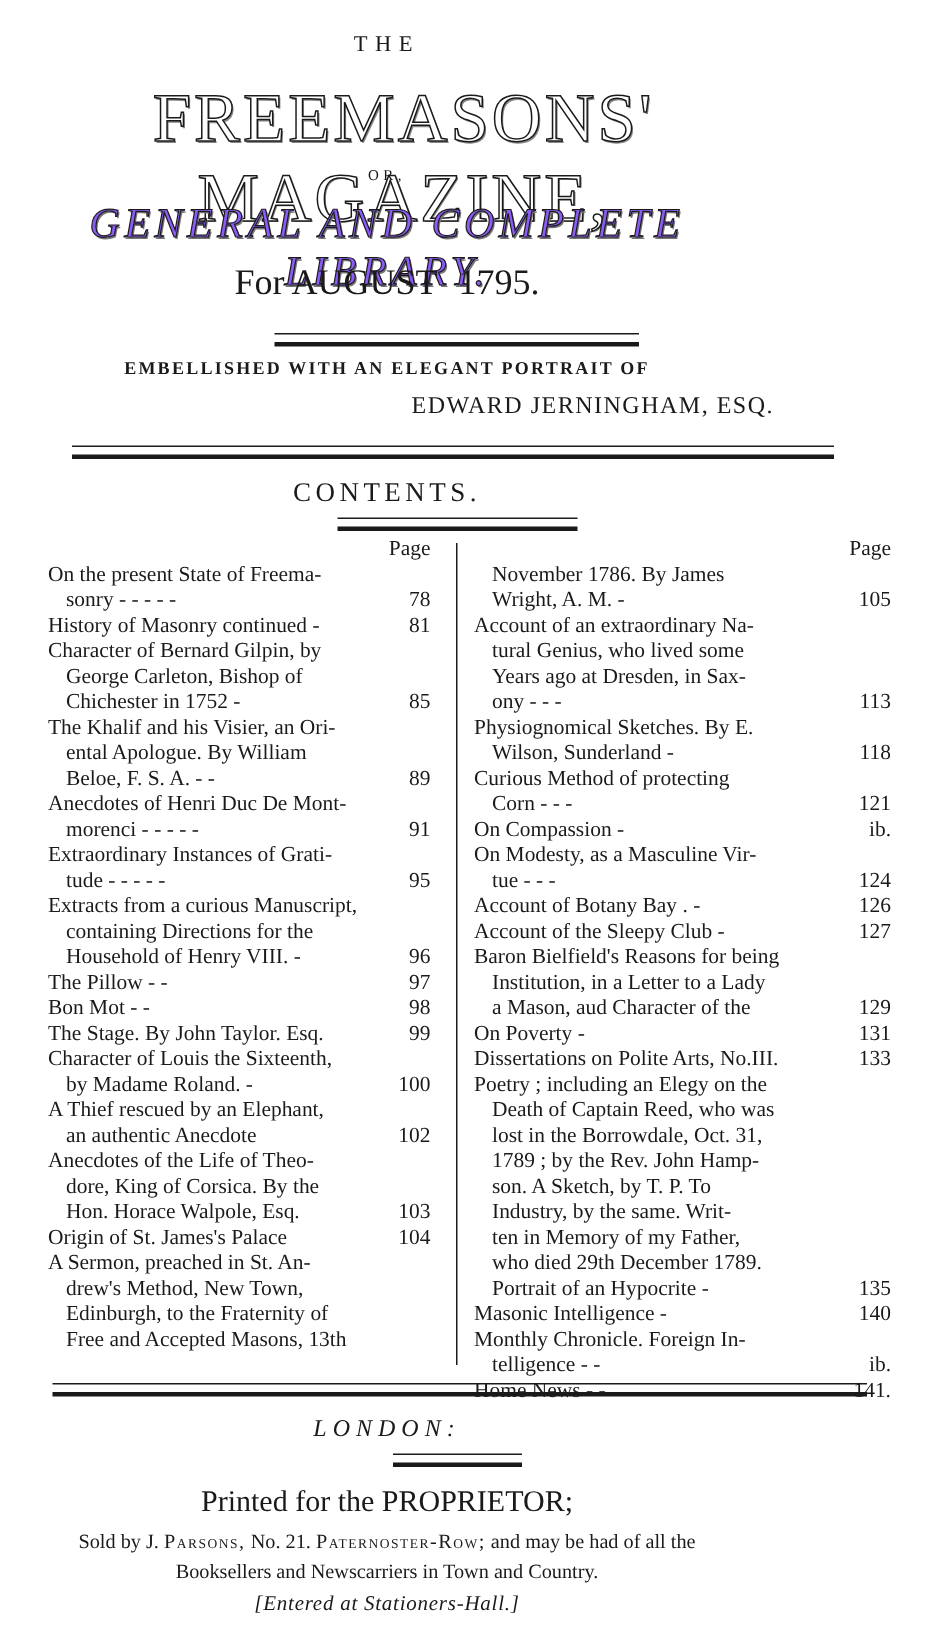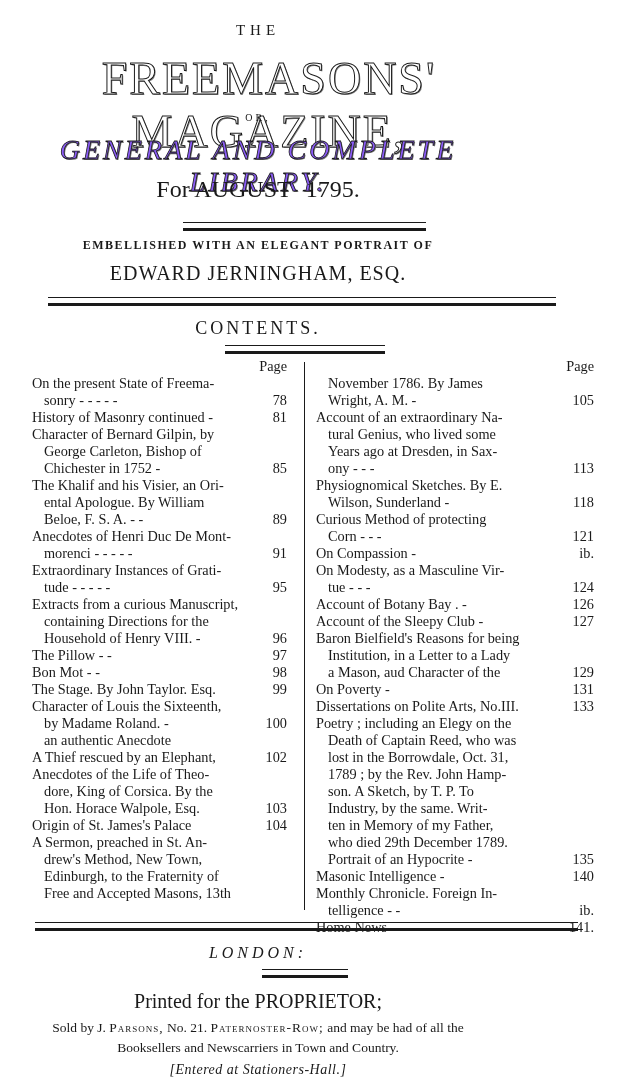--- a/index.html
+++ b/index.html
@@ -17,21 +17,21 @@
     .or { top: 112px; font-size: 10px; letter-spacing: 3px; }
     .subtitle {
       top: 134px; font-size: 28px; font-style: italic; letter-spacing: 3px;
       color: #8b5cf6; -webkit-text-stroke: 0.8px #1a1a1a; text-shadow: 1px 1px 0 #777;
     }
     .issue { top: 176px; font-size: 24px; }
     .issue .year { margin-left: 14px; }
     .rule { position: absolute; background: #1a1a1a; }
     .rule.double { height: 5px; background: transparent; border-top: 1px solid #1a1a1a; border-bottom: 3px solid #1a1a1a; }
     .embellished { top: 238px; font-size: 12px; letter-spacing: 1.5px; font-weight: bold; }
-    .portrait { top: 262px; font-size: 20px; letter-spacing: 1px; }
+    .portrait { top: 262px; font-size: 16px; letter-spacing: 1px; text-align: right; }
     .contents-title { top: 318px; font-size: 18px; letter-spacing: 3px; }
 
     .col { position: absolute; top: 358px; font-size: 14.3px; line-height: 17px; }
     .col.left { left: 32px; width: 255px; }
     .col.right { left: 316px; width: 278px; }
     .divider { position: absolute; left: 304px; top: 362px; width: 1px; height: 548px; background: #1a1a1a; }
     .page-hdr { text-align: right; height: 17px; }
     .entry { position: relative; }
     .entry .ln { display: block; white-space: nowrap; }
     .entry .ln.indent { padding-left: 12px; }
@@ -114,22 +114,22 @@
       <div class="entry">
         <span class="ln">The Stage. By John Taylor. Esq.</span>
         <span class="pg">99</span>
       </div>
       <div class="entry">
         <span class="ln">Character of Louis the Sixteenth,</span>
         <span class="ln indent">by Madame Roland.   -</span>
         <span class="pg">100</span>
       </div>
       <div class="entry">
+        <span class="ln">A Thief rescued by an Elephant,</span>
         <span class="ln indent">an authentic Anecdote</span>
-        <span class="ln">A Thief rescued by an Elephant,</span>
         <span class="pg">102</span>
       </div>
       <div class="entry">
         <span class="ln">Anecdotes of the Life of Theo-</span>
         <span class="ln indent">dore, King of Corsica.  By the</span>
         <span class="ln indent">Hon. Horace Walpole, Esq.</span>
         <span class="pg">103</span>
       </div>
       <div class="entry">
         <span class="ln">Origin of St. James's Palace</span>

